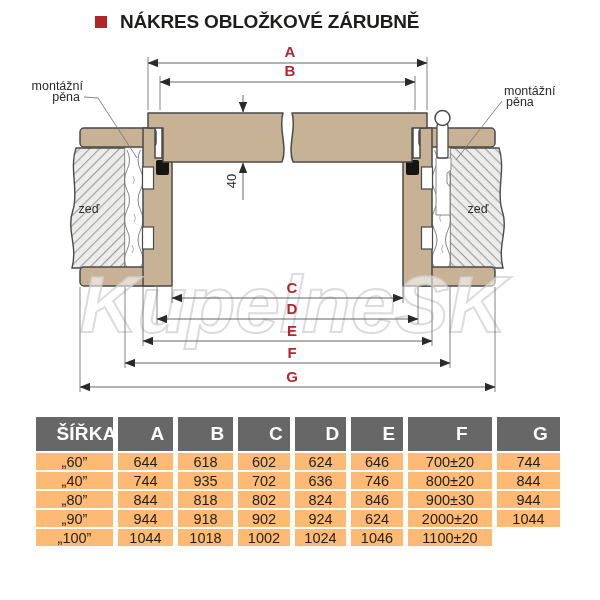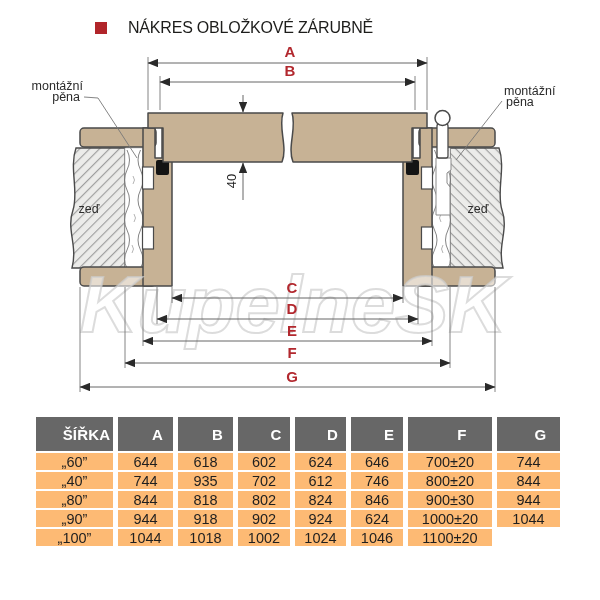--- a/index.html
+++ b/index.html
@@ -1,28 +1,28 @@
 <!DOCTYPE html>
 <html><head>
 <meta charset="utf-8">
 <style>
   html,body{margin:0;padding:0;background:#fff;}
   .stage{position:relative;width:600px;height:600px;background:#fff;overflow:hidden;
          font-family:"Liberation Sans",sans-serif;}
   
   .title-row{position:absolute;left:95px;top:7px;display:flex;align-items:center;gap:9px;}
   .bullet{width:12px;height:12px;background:#b1252a;flex:0 0 auto;}
-  .title-row h1{margin:12px;font-size:16px;font-weight:normal;color:#1d1d1b;letter-spacing:-0.2px;}
+  .title-row h1{margin:4px;font-size:19px;font-weight:bold;color:#1d1d1b;letter-spacing:-0.2px;}
   
   .diagram{position:absolute;left:0;top:0;width:600px;height:410px;}
   
   .spec-table{position:absolute;left:36px;top:417px;width:524px;display:grid;
               grid-template-columns:77px 55px 55px 52px 51px 52px 84px 63px;
               column-gap:5px;row-gap:2px;background:#fff;}
-  .hcell{height:34px;background:#676767;color:#fff;font-weight:bold;font-size:15px;
+  .hcell{height:34px;background:#676767;color:#fff;font-weight:bold;font-size:19px;
          display:flex;align-items:center;justify-content:center;letter-spacing:0.2px;padding-left:24px;}
   .dcell{height:17px;background:#fdba74;color:#1f1f1f;font-size:14.5px;
          display:flex;align-items:center;justify-content:center;white-space:nowrap;}
   .dim-letter{font-size:15px;font-weight:bold;fill:#b2282e;text-anchor:middle;}
   .small-label{font-size:12.5px;fill:#2b2b2b;}
   .dimline{stroke:#666;stroke-width:1;fill:none;}
   .extline{stroke:#777;stroke-width:0.9;fill:none;}
 </style>
 </head>
 <body>
@@ -134,41 +134,41 @@
     <div class="dcell">602</div>
     <div class="dcell">624</div>
     <div class="dcell">646</div>
     <div class="dcell">700±20</div>
     <div class="dcell">744</div>
 
     <div class="dcell">„40”</div>
     <div class="dcell">744</div>
     <div class="dcell">935</div>
     <div class="dcell">702</div>
-    <div class="dcell">612</div>
+    <div class="dcell">636</div>
     <div class="dcell">746</div>
     <div class="dcell">800±20</div>
     <div class="dcell">844</div>
 
     <div class="dcell">„80”</div>
     <div class="dcell">844</div>
     <div class="dcell">818</div>
     <div class="dcell">802</div>
     <div class="dcell">824</div>
     <div class="dcell">846</div>
     <div class="dcell">900±30</div>
     <div class="dcell">944</div>
 
     <div class="dcell">„90”</div>
     <div class="dcell">944</div>
     <div class="dcell">918</div>
     <div class="dcell">902</div>
     <div class="dcell">924</div>
     <div class="dcell">624</div>
-    <div class="dcell">1000±20</div>
+    <div class="dcell">2000±20</div>
     <div class="dcell">1044</div>
 
     <div class="dcell">„100”</div>
     <div class="dcell">1044</div>
     <div class="dcell">1018</div>
     <div class="dcell">1002</div>
     <div class="dcell">1024</div>
     <div class="dcell">1046</div>
     <div class="dcell">1100±20</div>
   </div>

